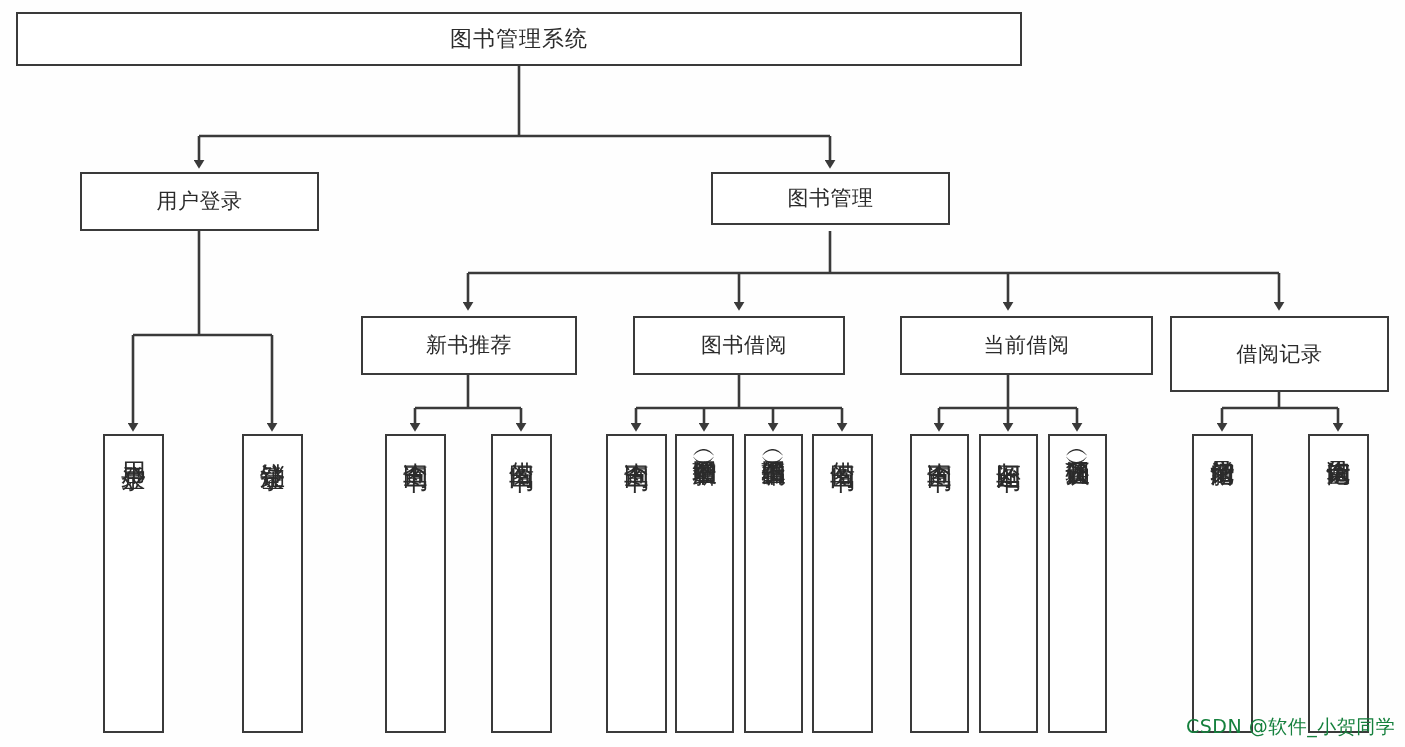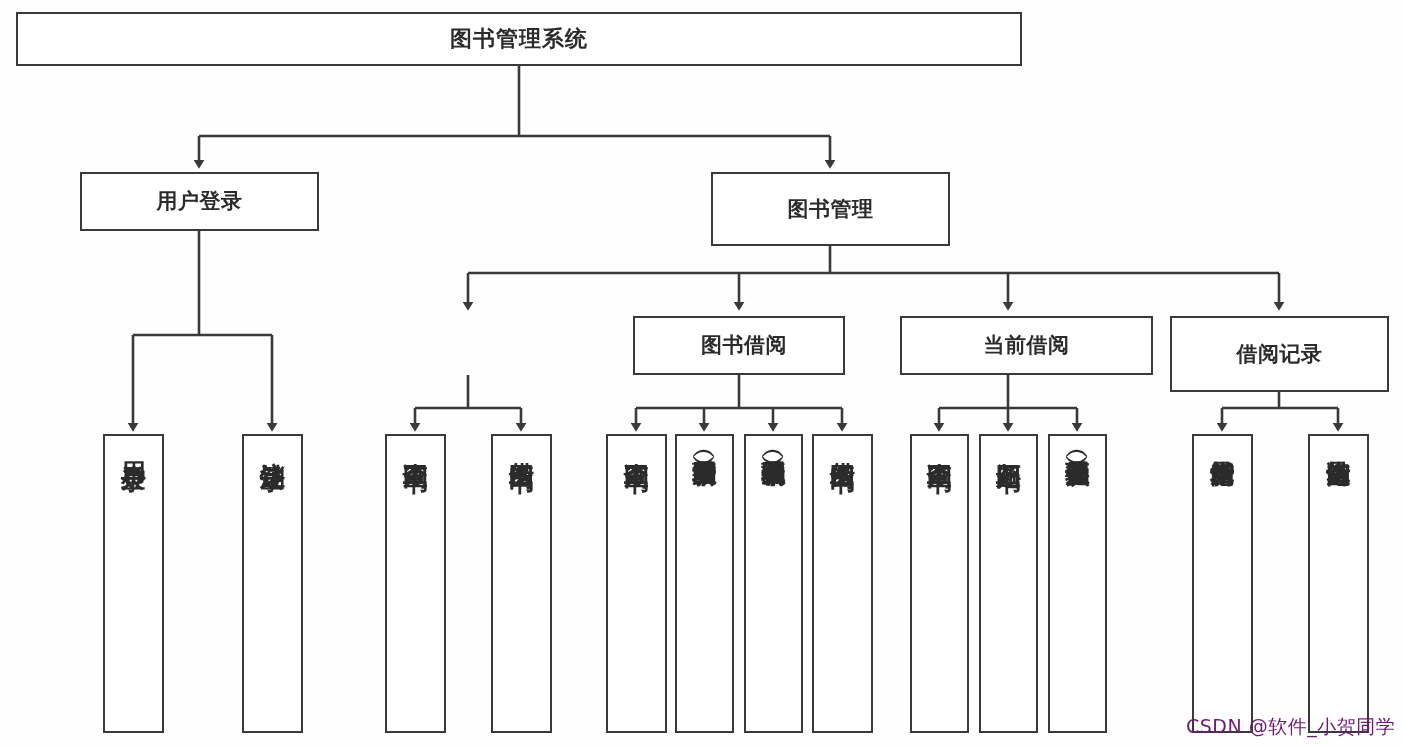--- a/index.html
+++ b/index.html
@@ -32,21 +32,20 @@
     align-items: center;
     justify-content: center;
     color: #222222;
   }
   .node-label {
     display: block;
     text-align: left;
     line-height: 1.18;
     white-space: nowrap;
     color: #2b2b2b;
-    font-weight: bold;
   }
   
   .node.horiz .node-label {
     font-size: 21px;
     letter-spacing: 0.5px;
   }
   .node.root .node-label {
     font-size: 22px;
     letter-spacing: 1px;
   }
@@ -66,21 +65,21 @@
   }
   .node.vert.tall-text .node-label {
     font-size: 24px;
     letter-spacing: 0px;
   }
   .watermark {
     position: absolute;
     left: 1186px;
     top: 714px;
     font-size: 19px;
-    color: #701a75;
+    color: #15803d;
     white-space: nowrap;
     letter-spacing: 0.5px;
   }
 </style>
 </head>
 <body>
 
 <div id="canvas">
 
   <svg id="edges" viewBox="0 0 1405 747" xmlns="http://www.w3.org/2000/svg">
@@ -133,24 +132,27 @@
     </g>
   </svg>
 
   <div class="node horiz root" style="left:16px; top:12px; width:1006px; height:54px;">
     <span class="node-label">图书管理系统</span>
   </div>
 
   <div class="node horiz" style="left:80px; top:172px; width:239px; height:59px;">
     <span class="node-label">用户登录</span>
   </div>
-  <div class="node horiz" style="left:711px; top:172px; width:239px; height:74px;">
+  <div class="node horiz" style="left:711px; top:172px; width:239px; height:53px;">
     <span class="node-label">图书管理</span>
   </div>
 
+  <div class="node horiz" style="left:361px; top:316px; width:216px; height:59px;">
+    <span class="node-label">新书推荐</span>
+  </div>
   <div class="node horiz" style="left:633px; top:316px; width:212px; height:59px;padding-left:10px;">
     <span class="node-label">图书借阅</span>
   </div>
   <div class="node horiz" style="left:900px; top:316px; width:253px; height:59px;">
     <span class="node-label">当前借阅</span>
   </div>
   <div class="node horiz" style="left:1170px; top:316px; width:219px; height:76px;">
     <span class="node-label">借阅记录</span>
   </div>
 

